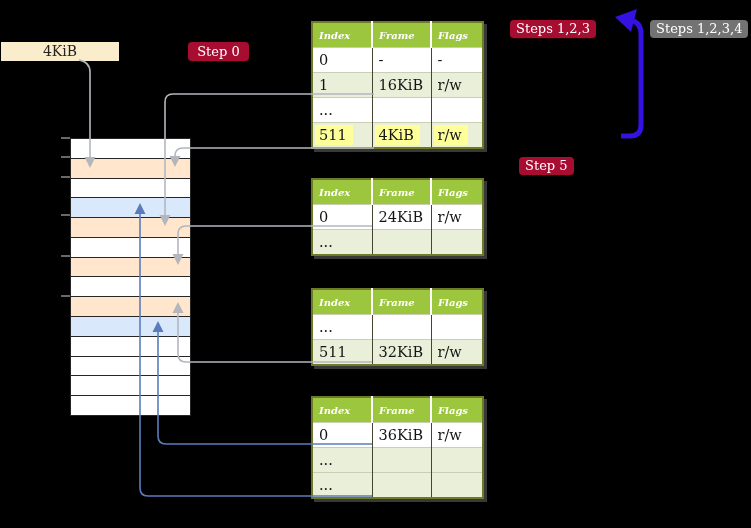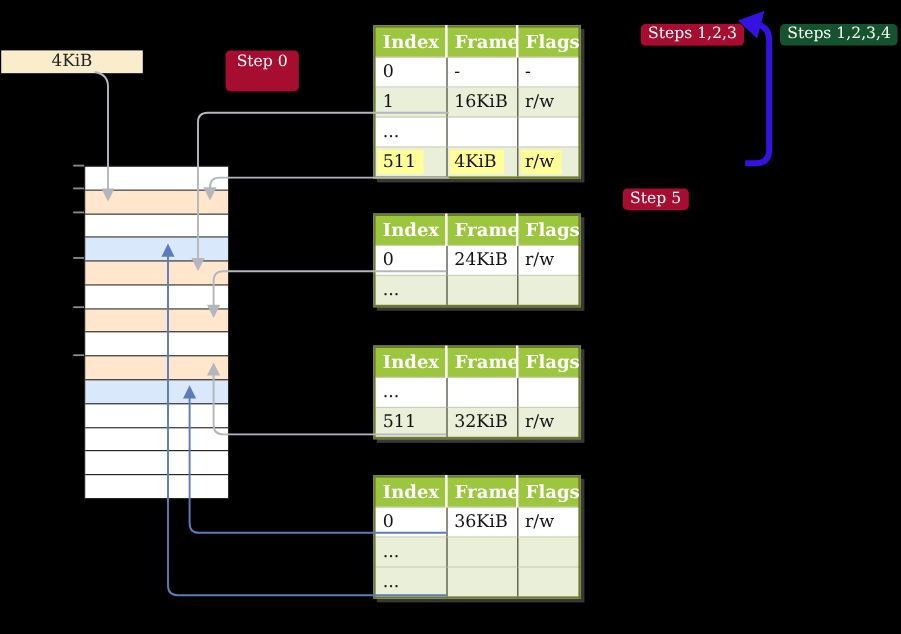--- a/index.html
+++ b/index.html
@@ -12,45 +12,45 @@
   .cr3-box{
     position:absolute;left:1px;top:42px;width:118px;height:19px;
     background:#f9edcb;color:#26221c;font-size:14px;line-height:19px;text-align:center;
   }
   
   .badge{
     position:absolute;color:#fff;font-size:13px;line-height:18px;
     text-align:center;border-radius:4px;padding:0 6px;white-space:nowrap;
   }
   .badge.red{background:#a60d30;box-shadow:0 1px 0 rgba(60,0,10,.6);}
-  .badge.purple{background:#14532d;}
-  .b-step0{left:188px;top:42px;width:49px;height:34px;line-height:19px;}
-  .b-steps123{left:534px;top:20px;}
+  .badge.purple{background:#737373;}
+  .b-step0{left:188px;top:42px;width:49px;height:19px;line-height:19px;}
+  .b-steps123{left:510px;top:20px;}
   .b-steps1234{left:650px;top:20px;}
   .b-step4{left:519px;top:157px;}
   
   .memcol{
     position:absolute;left:70px;top:138px;width:121px;height:278px;
     display:flex;flex-direction:column;border:1px solid #262626;box-sizing:border-box;
   }
   .memrow{flex:1;border-bottom:1px solid #262626;}
   .memrow:last-child{border-bottom:none;}
   .t-empty{background:#ffffff;}
   .t-page-table{background:#ffe6cc;}
   .t-mapped-page{background:#dae8fc;}
   
   table.pt{
     position:absolute;left:311px;border-collapse:collapse;table-layout:fixed;width:171px;
     border:2px solid #6e7a28;box-shadow:3px 3px 0 rgba(125,125,125,.45);
     background:#fff;
   }
   .pt-1{top:21px;}  .pt-2{top:178px;}  .pt-3{top:288px;}  .pt-4{top:396px;}
   table.pt th{
-    background:#9cc63d;color:#fff;font-weight:bold;font-size:15px;text-align:left;
-    padding:2px 0 2px 6px;height:20px;border-left:2px solid #fff;
+    background:#9cc63d;color:#fff;font-weight:bold;font-size:10px;text-align:left;
+    padding:2px 0 2px 6px;height:20px;border-left:2px solid #fff;font-style:italic;
   }
   table.pt th:first-child{border-left:none;}
   table.pt td{
     font-size:14.5px;color:#141414;padding:2px 0 2px 6px;height:20px;
     border-left:1px solid #454532;border-top:1px solid #c9cfb2;white-space:nowrap;
   }
   table.pt td:first-child{border-left:none;}
   tr.row-green td{background:#e9efd8;}
   tr.row-white td{background:#ffffff;}
   tr.row-hl td .hl{background:#ffff99;padding:2px 6px 2px 4px;margin-left:-4px;}

